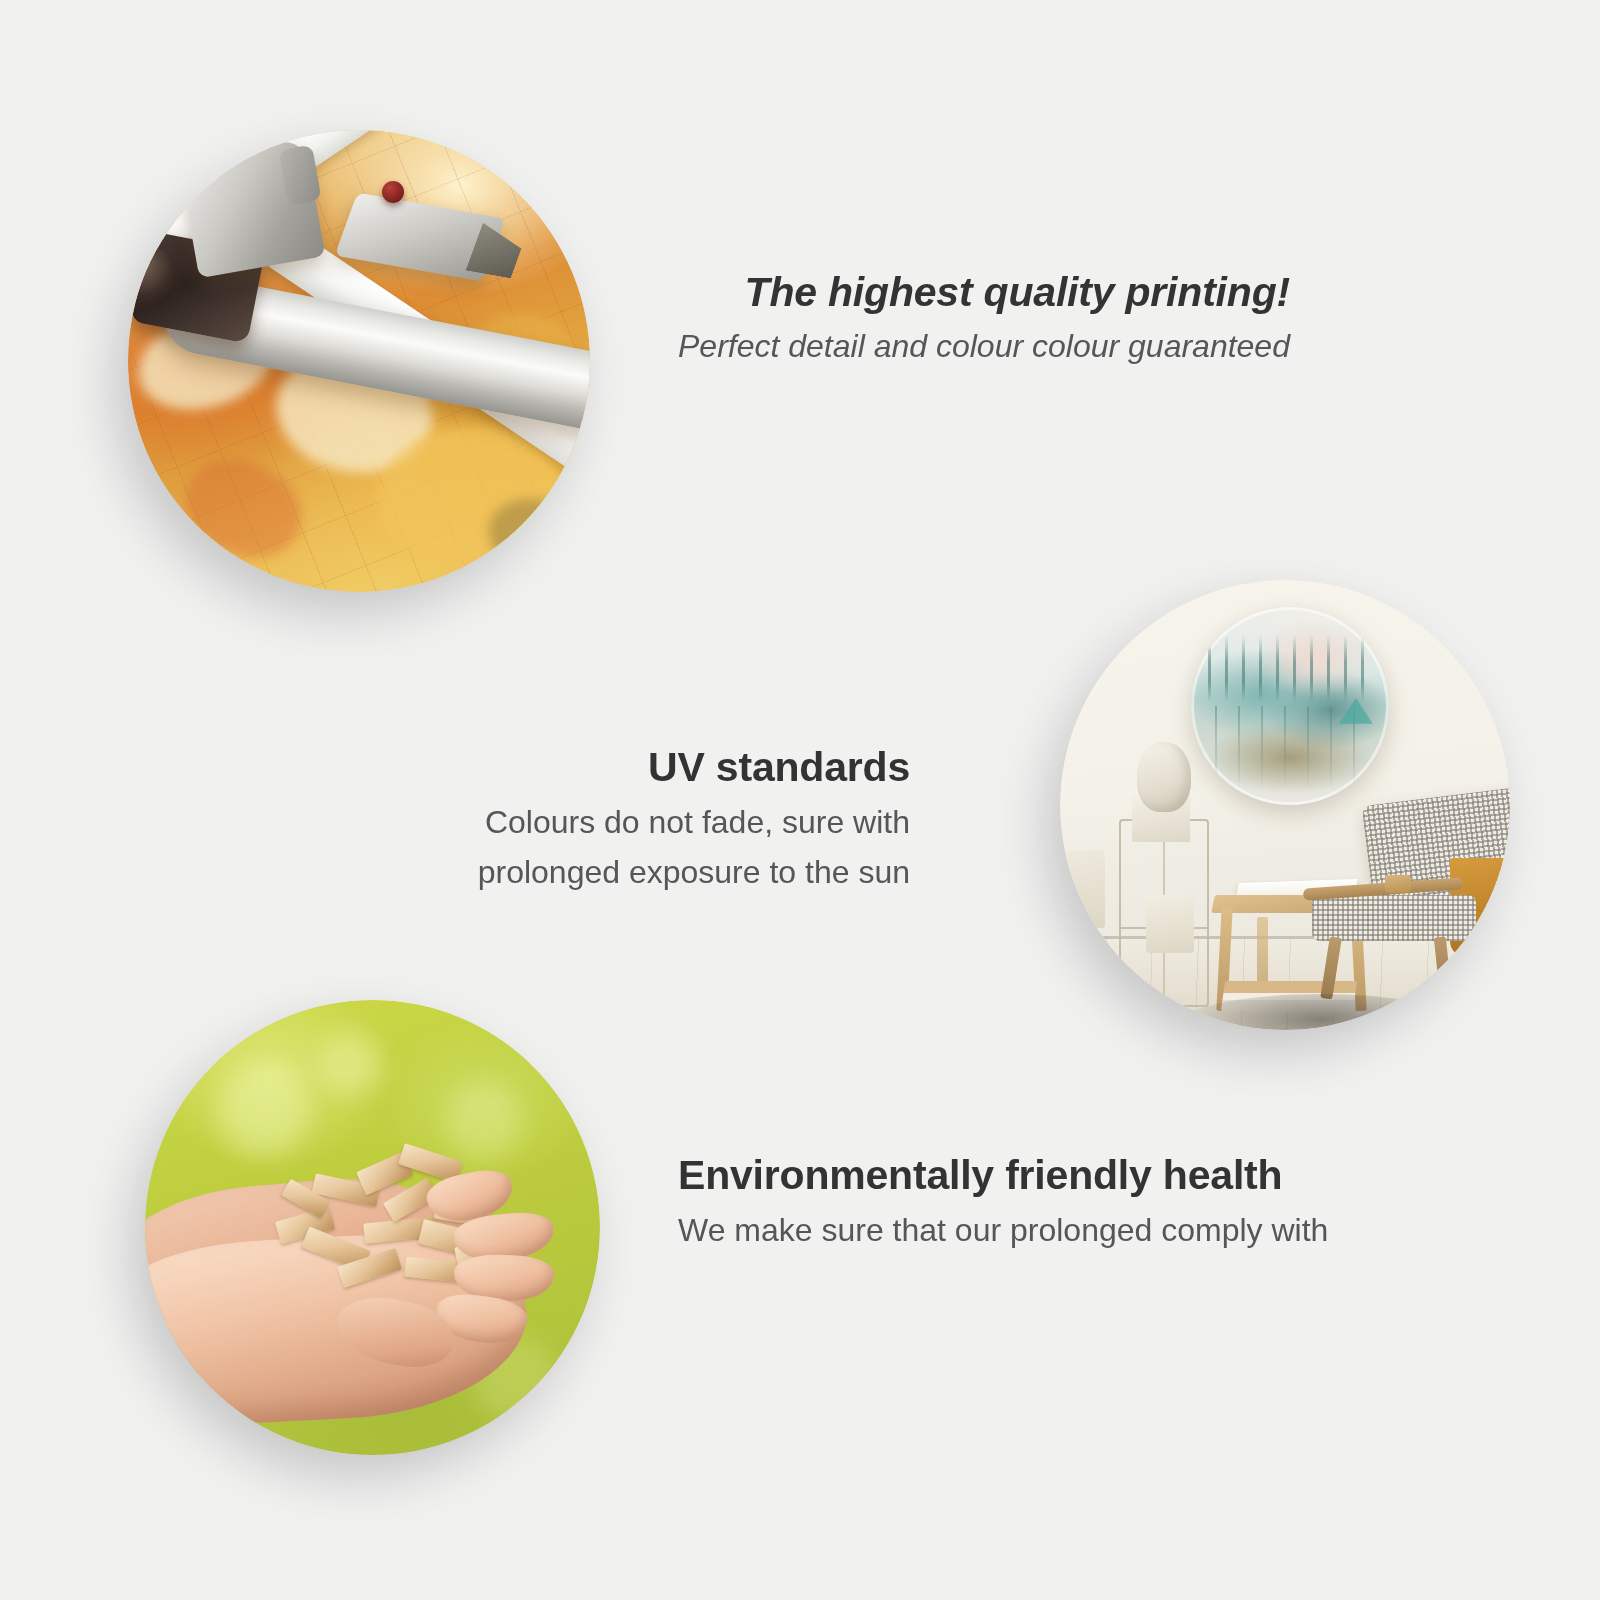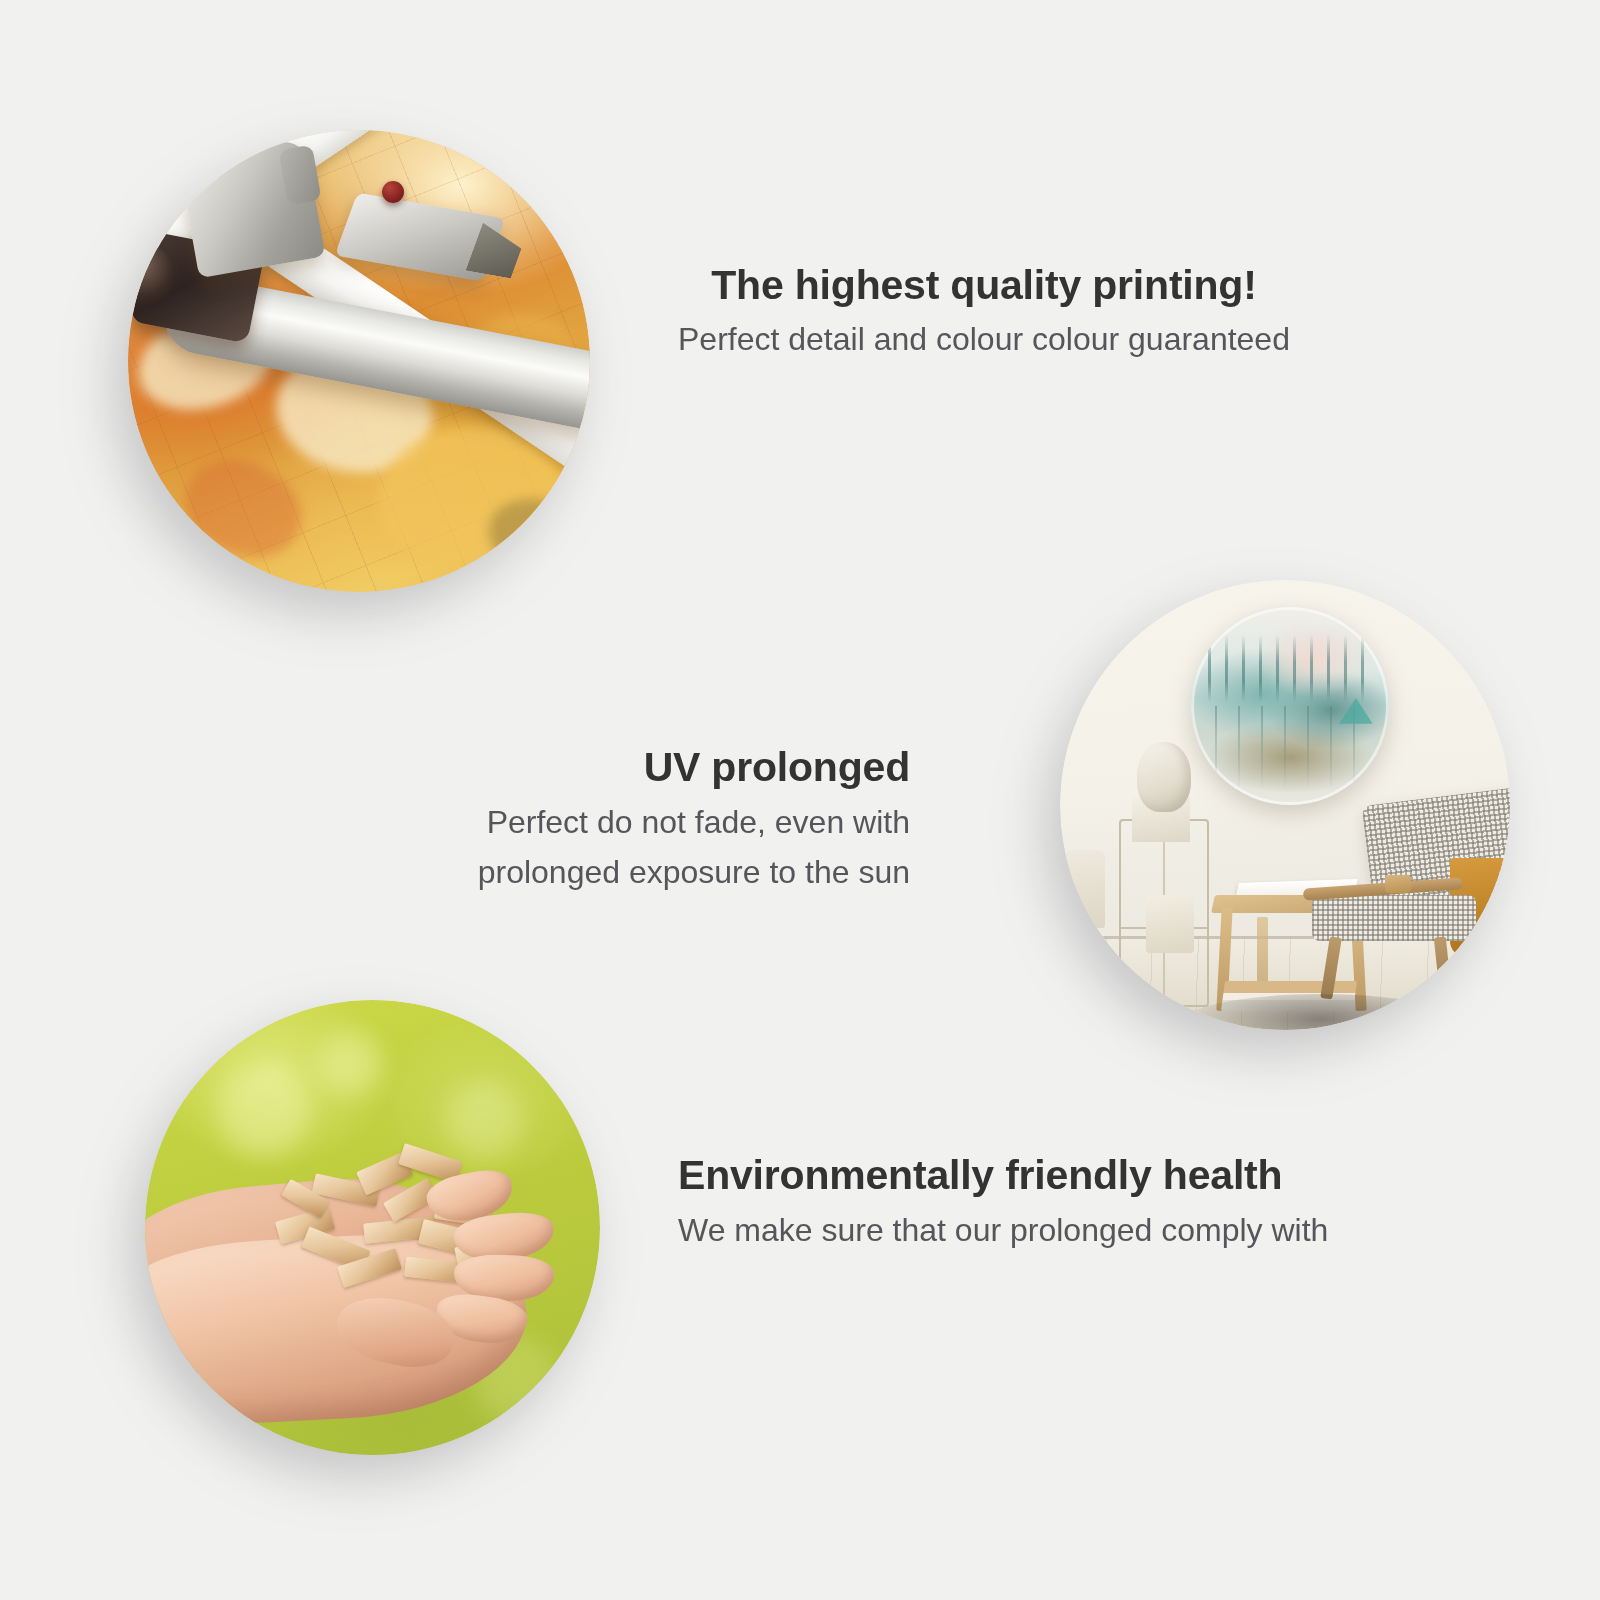--- a/index.html
+++ b/index.html
@@ -486,21 +486,21 @@
     white-space: nowrap;
   }
   .feature-sub {
     margin: 0;
     font-family: "Liberation Sans", sans-serif;
     font-weight: normal;
     color: #55555a;
   }
 
   
-  #block1-text { left: 678px; top: 259px; text-align: center; }
+  #block1-text { left: 678px; top: 266px; text-align: right; font-style: italic; }
   #block1-text .feature-title { font-size: 41px; line-height: 52px; }
   #block1-text .feature-sub   { font-size: 32px; line-height: 48px; margin-top: 4px; }
 
   
   #block2-text { left: 300px; top: 740px; width: 610px; text-align: right; }
   #block2-text .feature-title { font-size: 41px; line-height: 54px; }
   #block2-text .feature-sub   { font-size: 32px; line-height: 44px; margin-top: 6px; }
 
   
   #block3-text { left: 678px; top: 1148px; width: 780px; text-align: left; }
@@ -537,22 +537,22 @@
       </div>
     </div>
   </div>
 
   <div class="text-block" id="block1-text">
     <p class="feature-title">The highest quality printing!</p>
     <p class="feature-sub">Perfect detail and colour colour guaranteed</p>
   </div>
 
   <div class="text-block" id="block2-text">
-    <p class="feature-title">UV prolonged</p>
-    <p class="feature-sub">Perfect do not fade, even with</p>
+    <p class="feature-title">UV standards</p>
+    <p class="feature-sub">Colours do not fade, sure with</p>
     <p class="feature-sub">prolonged exposure to the sun</p>
   </div>
 
   <div class="circle-media" id="media2">
     <div class="circle-inner">
       <div class="img-interior">
         <div class="floor"></div>
         <div class="wall-floor-line"></div>
 
         <div class="art-round">

